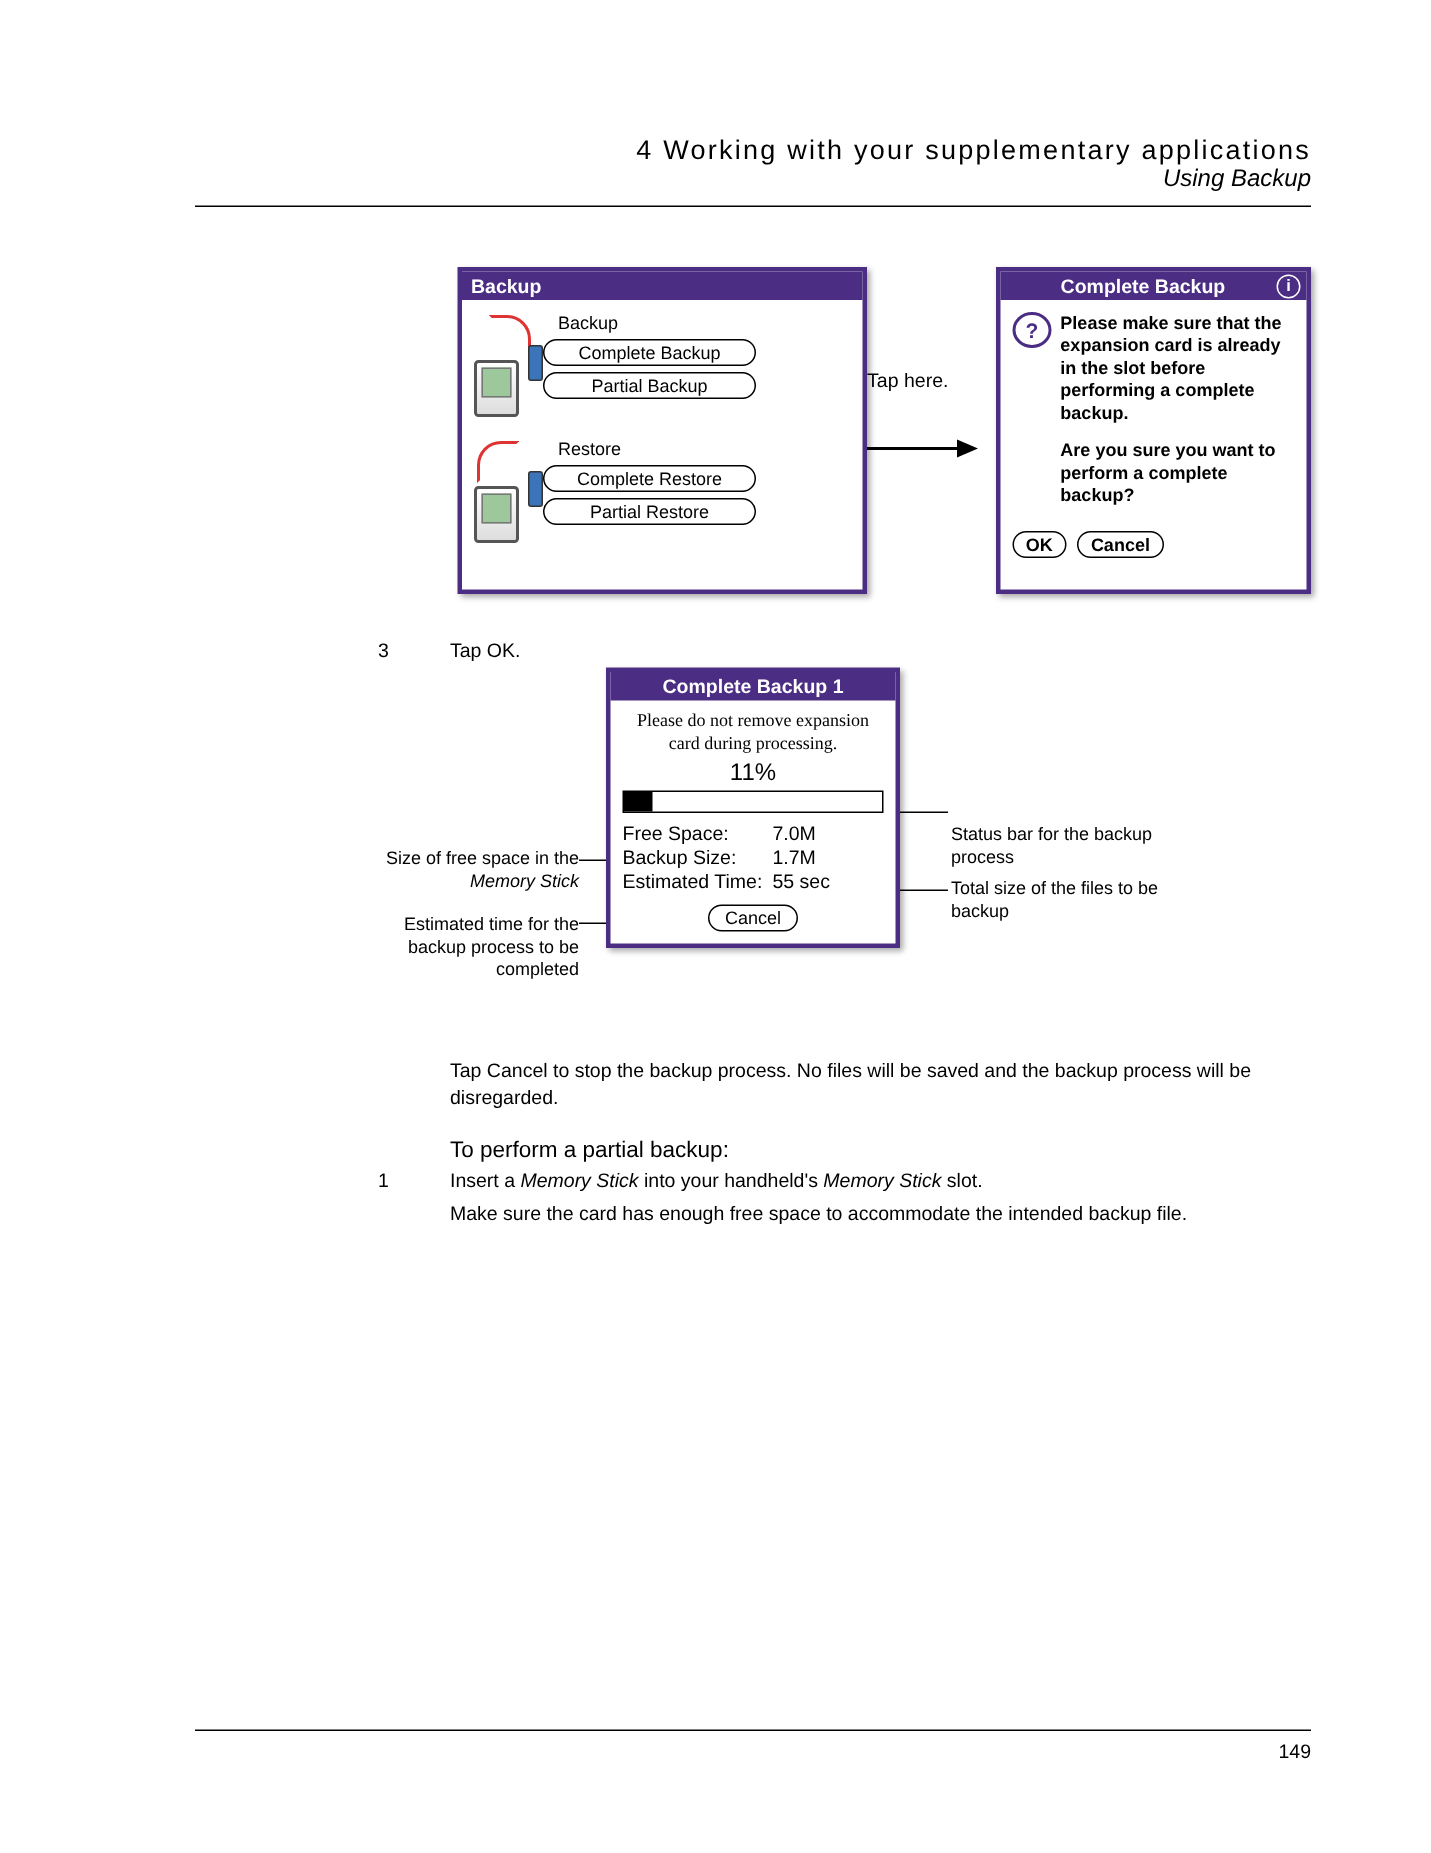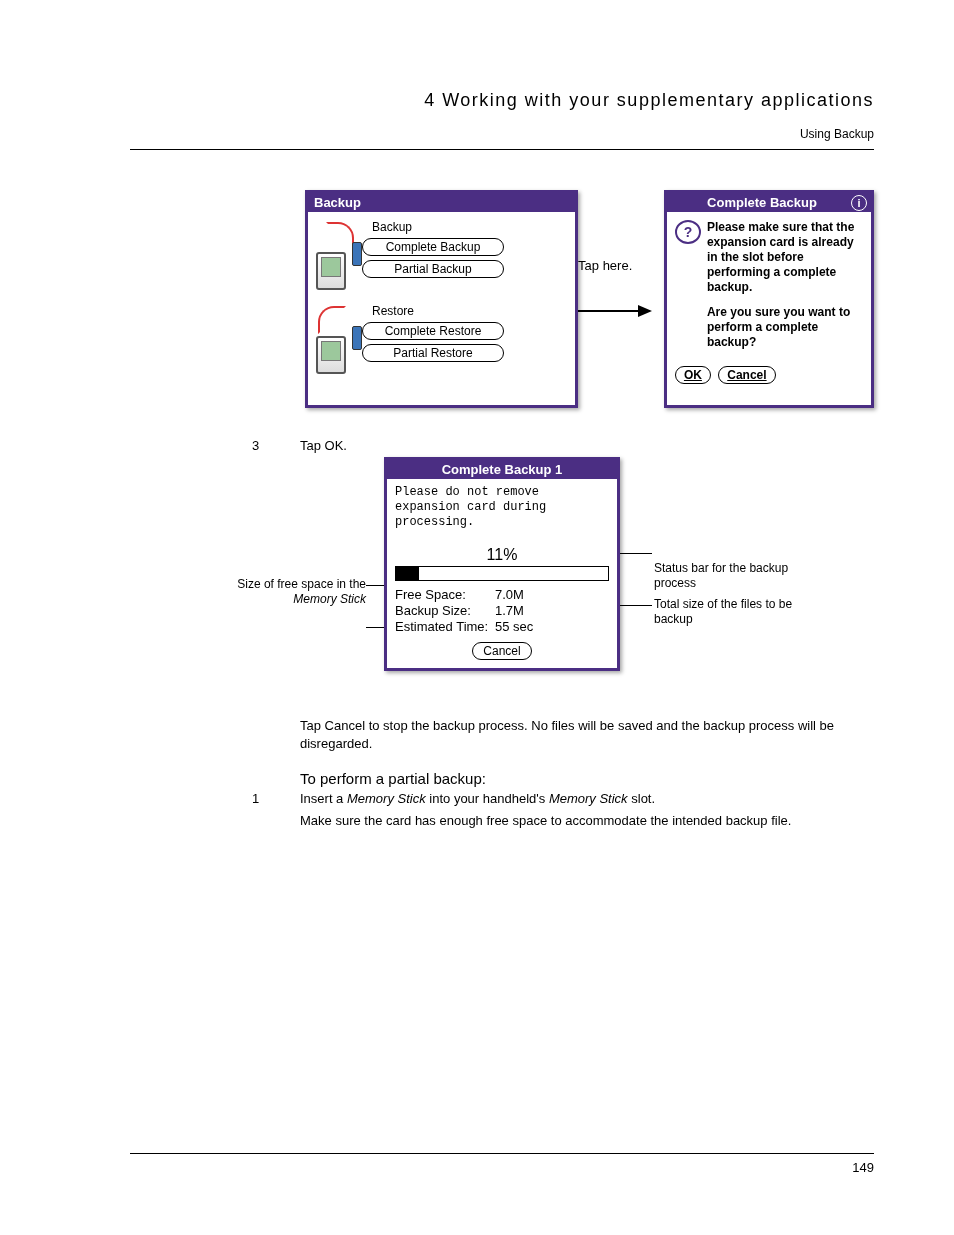--- a/index.html
+++ b/index.html
@@ -21,22 +21,23 @@
   
   .hdr {
     text-align: right;
     margin-bottom: 8px;
   }
   .hdr .chapter {
     font-size: 18px;
     letter-spacing: 1.5px;
   }
   .hdr .section {
-    font-size: 12px;
-    margin-top: 16px;
+    font-size: 16px;
+    font-style: italic;
+    margin-top: 0;
   }
   .hdr-rule {
     border-bottom: 1px solid #000;
     margin-bottom: 40px;
   }
 
   
   .figrow {
     display: flex;
     align-items: flex-start;
@@ -129,26 +130,26 @@
   }
   .dialog .body { padding: 8px 8px 4px 8px; font-size: 12px; font-weight: bold; font-family: Arial, sans-serif; }
   .dialog .body .msgrow { display:flex; }
   .dialog .body .qicon {
     flex:0 0 22px; width:20px; height:20px; border:2px solid #4b2e83; border-radius:50%;
     color:#4b2e83; font-size:14px; font-weight:bold; text-align:center; line-height:20px;
     margin-right:6px;
   }
   .dialog .body p { margin: 0 0 10px 0; line-height: 1.25; }
   .dialog .btnrow { margin-top: 6px; }
-  .dialog .btnrow .pill-btn { margin-right: 4px; padding: 0 8px; text-decoration: underline; }
-
-  
-  .palm.progress { width: 236px; }
+  .dialog .btnrow .pill-btn { margin-right: 4px; padding: 0 8px; }
+
+  
+  .palm.progress { width: 196px; }
   .progress .body { padding: 6px 8px 8px 8px; font-size: 12px; }
-  .progress .body .please { margin: 0 0 16px 0; line-height:1.25; font-family: Liberation Mono, monospace; }
+  .progress .body .please { margin: 0 0 4px 0; line-height:1.25; font-family: Liberation Serif, serif; text-align: center; }
   .progress .pct { text-align:center; font-size:16px; margin-bottom:2px; }
   .progress .bar { height:13px; border:1px solid #000; margin-bottom:6px; position:relative; }
   .progress .bar .fill { background:#000; height:100%; }
   .progress .kv { display:flex; font-size:13px; margin:1px 0; }
   .progress .kv .k { width: 100px; }
   .progress .kv .v { }
   .progress .btnrow { text-align:center; margin-top:8px; }
 
   
   .text-area { margin-left: 170px; }
@@ -252,20 +253,21 @@
 
   <div class="figrow annot" style="margin-left:0; justify-content:center;">
 
     <div style="position:relative; width:185px; height:230px;">
       <div class="annot-label" style="right:18px; top:120px; text-align:right;">
         <span>Size of free space in the</span><br>
         <span style="font-style:italic;">Memory Stick</span>
       </div>
       <div class="annot-line" style="right:0; top:128px; width:18px; height:1px;"></div>
 
+      <div class="annot-label" style="right:18px; top:164px; text-align:right;">Estimated time for the backup process to be completed</div>
       <div class="annot-line" style="right:0; top:170px; width:18px; height:1px;"></div>
     </div>
 
     <div class="palm progress">
       <div class="titlebar">Complete Backup 1</div>
       <div class="body">
         <p class="please">Please do not remove expansion card during processing.</p>
         <div class="pct">11%</div>
         <div class="bar">
           <div class="fill" style="width:11%;"></div>

